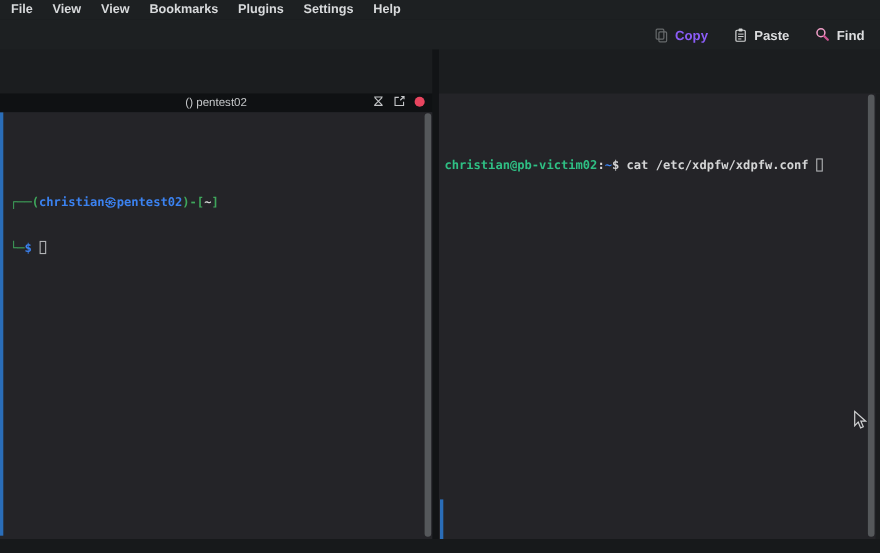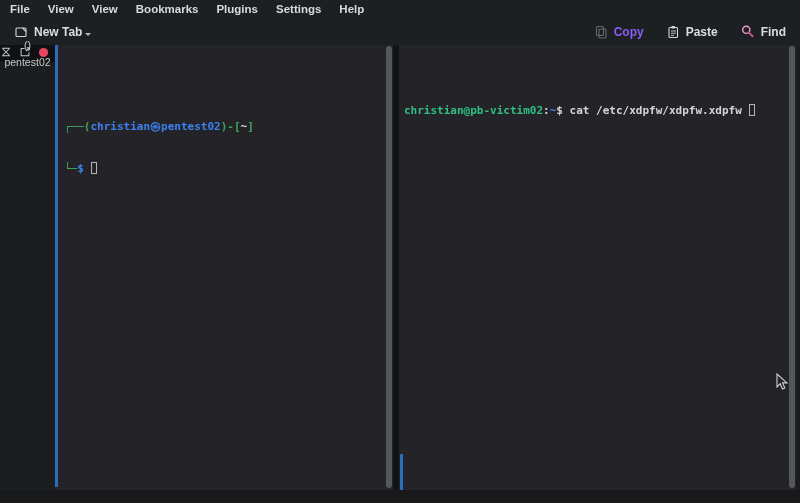--- a/index.html
+++ b/index.html
@@ -28,21 +28,21 @@
     font-family:inherit; cursor:default;
   }
   .tb-btn.disabled { color:#8b5cf6; }
   .tb-btn svg { display:block; }
   .tiny-caret {
     width:0; height:0; border-left:3px solid transparent; border-right:3px solid transparent;
     border-top:3.5px solid #b9bbbd; align-self:flex-end; margin:0 0 3px -3px;
   }
   
   .split { display:flex; height:445px; }
-  .pane { display:flex; flex-direction:row; }
+  .pane { display:flex; flex-direction:column;margin-top:40px; }
   .pane-left  { width:393px; }
   .divider { width:6px; background:#121416; }
   .pane-right { flex:1; }
   .pane-header {
     height:17px; background:#0f1113; position:relative; flex:0 0 17px;
     display:flex; align-items:center; justify-content:flex-end;
   }
   .pane-title {
     position:absolute; left:0; right:0; text-align:center;
     font-size:10.5px; color:#c6c8ca; line-height:17px; pointer-events:none;
@@ -87,30 +87,20 @@
   <span class="menu-item">View</span>
   <span class="menu-item">View</span>
   <span class="menu-item">Bookmarks</span>
   <span class="menu-item">Plugins</span>
   <span class="menu-item">Settings</span>
   <span class="menu-item">Help</span>
 </div>
 
 <div class="toolbar">
   <div class="tb-group">
-    <button class="tb-btn">
-      <span>
-        <svg width="14" height="14" viewBox="0 0 14 14">
-          <rect x="2" y="3" width="10" height="8.5" rx="1" fill="none" stroke="#d4d5d6" stroke-width="1.1"></rect>
-          <path d="M8.5,3 L12,6.5" fill="none" stroke="#d4d5d6" stroke-width="1.1"></path>
-        </svg>
-      </span>
-      <span>New Tab</span>
-      <span class="tiny-caret"></span>
-    </button>
   </div>
   <div class="tb-group">
     <button class="tb-btn disabled">
       <span>
         <svg width="14" height="14" viewBox="0 0 14 14">
           <rect x="2.5" y="1.5" width="7" height="9" rx="1" fill="none" stroke="#66696b" stroke-width="1.1"></rect>
           <rect x="5" y="4" width="7" height="9" rx="1" fill="none" stroke="#66696b" stroke-width="1.1"></rect>
         </svg>
       </span>
       <span>Copy</span>
@@ -175,21 +165,21 @@
       </div>
       <div class="scrollbar-thumb sb-left"></div>
     </div>
   </div>
 
   <div class="divider"></div>
 
   <div class="pane pane-right">
     <div class="pane-body">
       <div class="term-content-right">
-        <div><span class="c-teal">christian@pb-victim02</span><span class="c-white">:</span><span class="c-blue">~</span><span class="c-white">$ </span><span class="c-white">cat /etc/xdpfw/xdpfw.xdpfw</span><span class="cursor-box"></span></div>
+        <div><span class="c-teal">christian@pb-victim02</span><span class="c-white">:</span><span class="c-blue">~</span><span class="c-white">$ </span><span class="c-white">cat /etc/xdpfw/xdpfw.conf</span><span class="cursor-box"></span></div>
       </div>
       <div class="scroll-marker"></div>
       <div class="edge-strip"></div>
       <div class="scrollbar-thumb sb-right"></div>
     </div>
   </div>
 </div>
 
 <div class="bottom-strip"></div>
 

